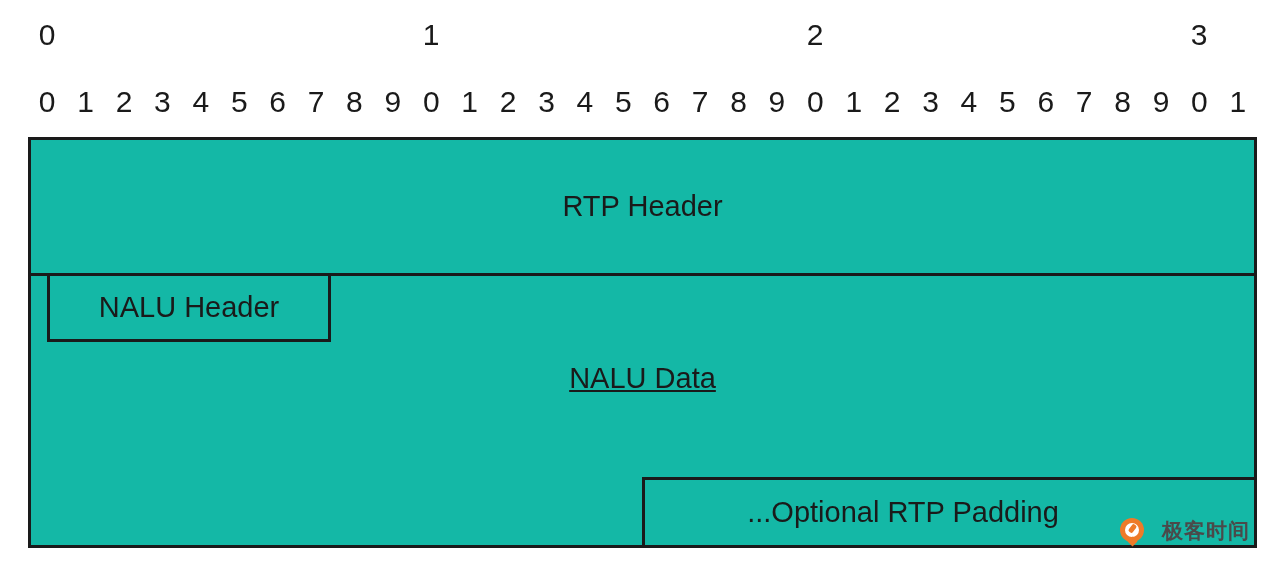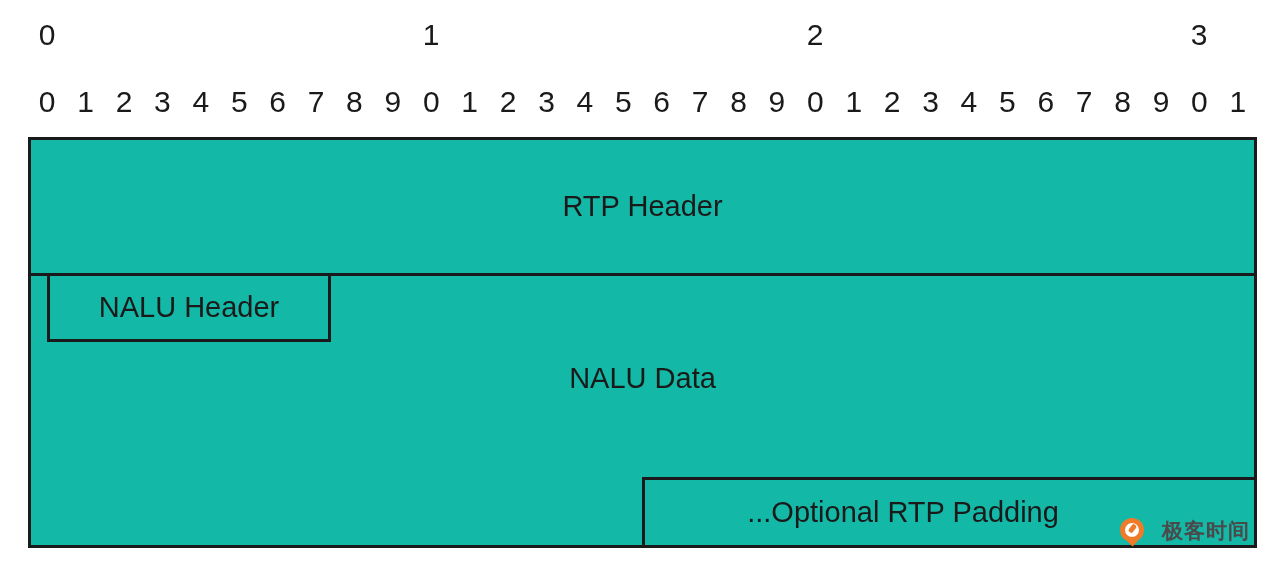--- a/index.html
+++ b/index.html
@@ -43,21 +43,21 @@
   .box-label {
     font-size:29px; color:#1a1a1a; white-space:nowrap;
   }
   .outer { left:28px; top:137px; width:1229px; height:411px; }
   .rtp   { left:28px; top:137px; width:1229px; height:139px; }
   .naluh { left:28px; top:273px; width:284px;  height:69px;margin-left:19px;  }
   .pad   { left:642px; top:477px; width:615px; height:71px; padding-right:93px; }
 
   .nalu-data-label {
     position:absolute; left:28px; top:362px; width:1229px;
-    text-align:center; font-size:29px; color:#1a1a1a;
+    text-align:center; font-size:29px; color:#1a1a1a;text-decoration:underline;
   }
 
   
   .watermark {
     position:absolute; left:1120px; top:517px;
     display:flex; align-items:center; gap:18px;
   }
   .logo-icon { position:relative; width:24px; height:27px; display:inline-block; }
   .logo-ring {
     position:absolute; left:0; top:0; width:24px; height:24px;

